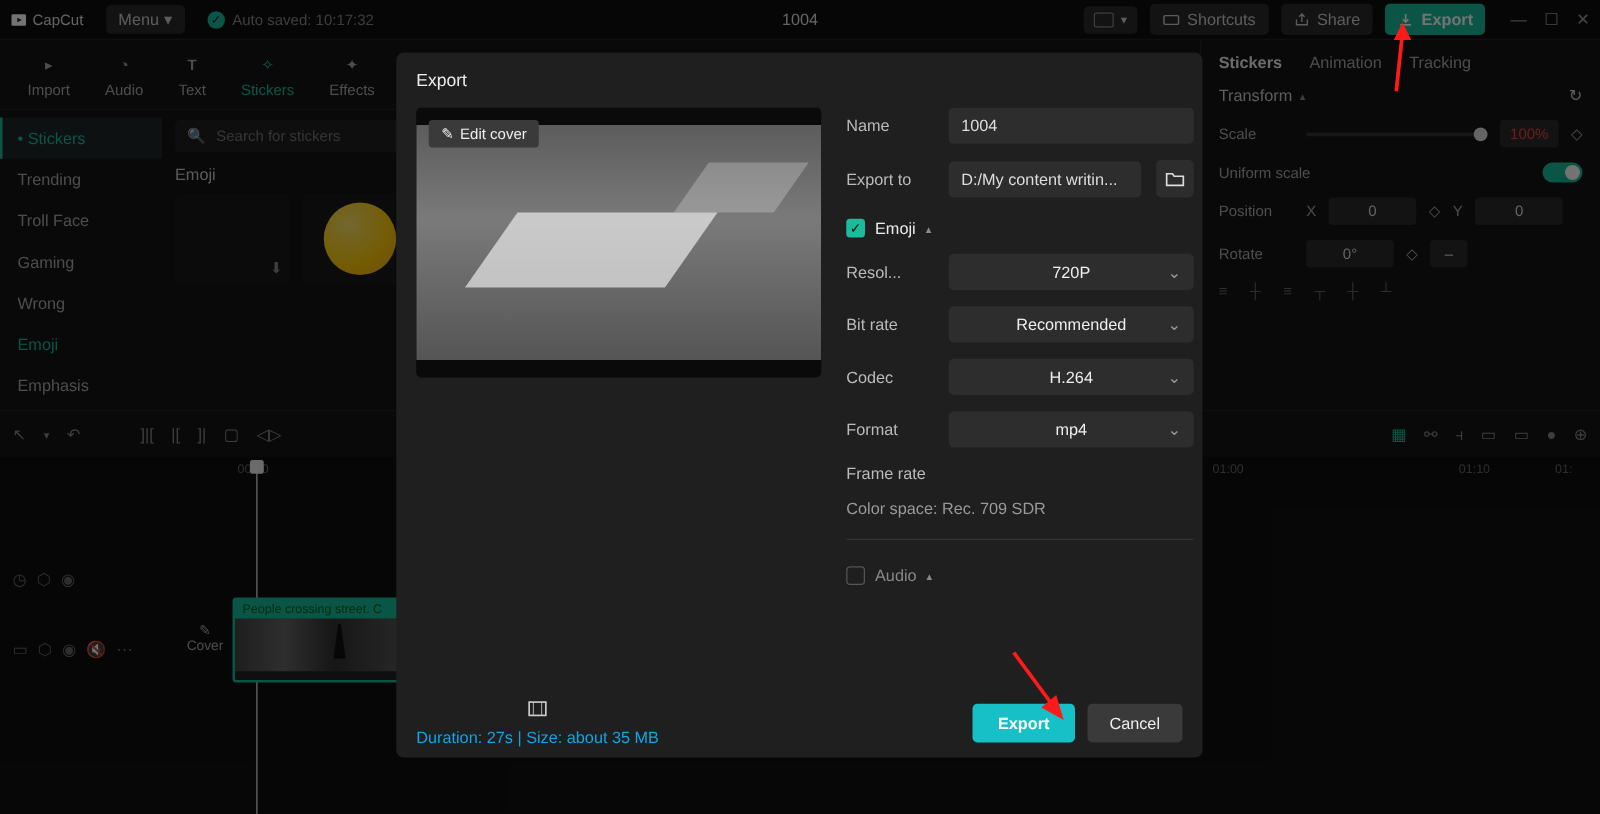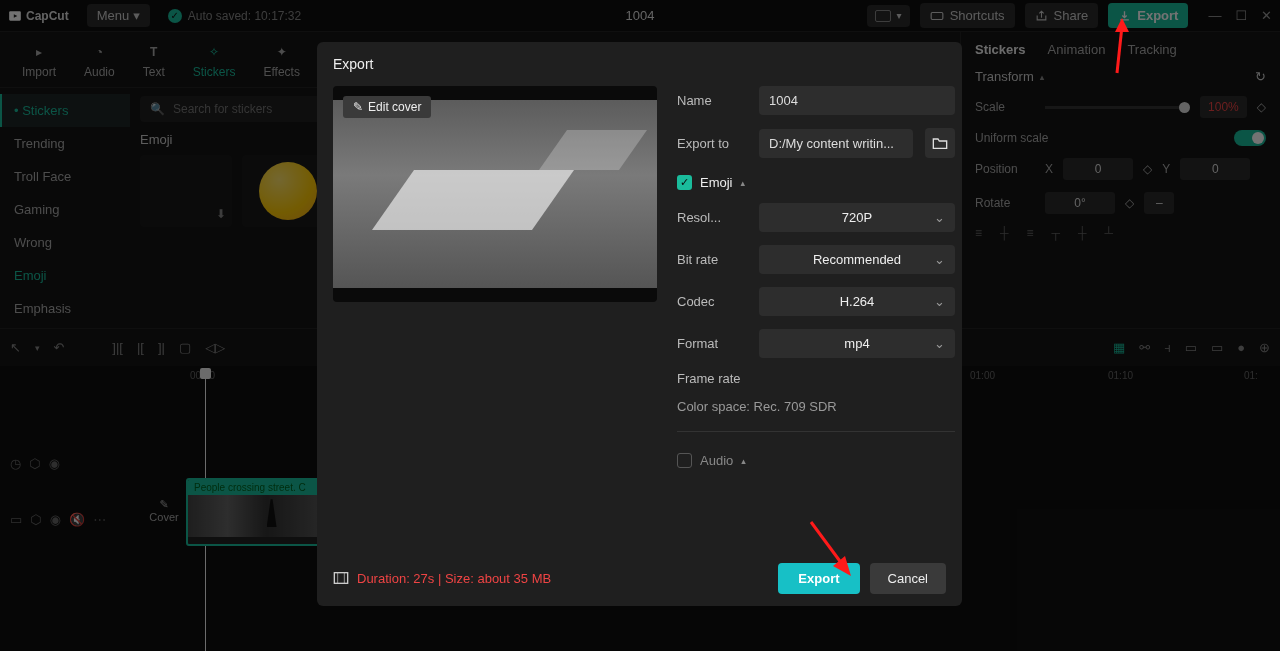--- a/index.html
+++ b/index.html
@@ -1,20 +1,20 @@
 <!DOCTYPE html>
 <html><head>
 <meta charset="utf-8">
 <style>
 * { box-sizing: border-box; margin: 0; padding: 0; font-family: -apple-system, "Segoe UI", sans-serif; }
 body { width: 1280px; height: 651px; background: #0a0a0a; color: #b8b8b8; font-size: 13px; overflow: hidden; position: relative; }
 
 
 .topbar { height: 32px; background: #0f0f0f; display: flex; align-items: center; padding: 0 8px; border-bottom: 1px solid #222; }
-.logo { display: flex; align-items: center; gap: 4px; font-weight: 700; color: #ddd; font-size: 12px; }
+.logo { display: flex; align-items: center; gap: 4px; font-weight: 400; color: #ddd; font-size: 12px; }
 .logo svg { width: 14px; height: 14px; }
 .menu-btn { margin-left: 18px; background: #2a2a2a; border-radius: 4px; padding: 4px 10px; color: #ccc; display: flex; align-items: center; gap: 4px; }
 .autosave { margin-left: 18px; display: flex; align-items: center; gap: 6px; color: #888; font-size: 12px; }
 .check-circle { width: 14px; height: 14px; border-radius: 50%; background: #1abc9c; display: inline-flex; align-items: center; justify-content: center; color: #0f0f0f; font-size: 10px; }
 .project-title { position: absolute; left: 50%; transform: translateX(-50%); color: #ddd; font-size: 13px; }
 .top-right { margin-left: auto; display: flex; align-items: center; gap: 10px; }
 .tbbtn { background: #2a2a2a; border-radius: 4px; padding: 5px 10px; color: #ccc; display: flex; align-items: center; gap: 6px; font-weight: 500; }
 .tbbtn.export { background: #1abc9c; color: #fff; font-weight: 600; }
 .win-controls { display: flex; gap: 14px; margin-left: 10px; color: #999; }
 .ratio-ico { border: 1.5px solid #888; width: 16px; height: 12px; border-radius: 2px; }
@@ -94,21 +94,21 @@
 .sect-head.dim-h { color: #888; }
 .chk { width: 15px; height: 15px; border-radius: 3px; background: #1abc9c; display: inline-flex; align-items: center; justify-content: center; color: #0a0a0a; font-size: 11px; }
 .chk-off { width: 15px; height: 15px; border-radius: 3px; border: 1.5px solid #555; }
 .tri { font-size: 9px; color: #888; }
 .select { flex: 1; background: #2d2d2d; border-radius: 4px; padding: 7px 10px; color: #eee; font-size: 13px; font-weight: 500; display: flex; align-items: center; justify-content: center; position: relative; }
 .select::after { content: '⌄'; position: absolute; right: 10px; color: #999; font-size: 13px; }
 .color-space { color: #999; font-size: 13px; }
 hr.sep { border: none; border-top: 1px solid #333; margin: 4px 0; }
 
 .modal-footer { height: 56px; display: flex; align-items: center; padding: 0 16px; }
-.duration { display: flex; align-items: center; gap: 8px; color: #ef4444; font-size: 13px; }
+.duration { display: flex; align-items: center; gap: 8px; color: #0ea5e9; font-size: 13px; flex-direction: column; }
 .footer-spacer { flex: 1; }
 .btn-export { background: #17c0c6; color: #fff; font-weight: 600; padding: 8px 20px; border-radius: 4px; font-size: 13px; }
 .btn-cancel { background: #3a3a3a; color: #eee; font-weight: 500; padding: 8px 18px; border-radius: 4px; font-size: 13px; margin-left: 10px; }
 
 
 .arrow { position: absolute; pointer-events: none; }
 .arrow-line { stroke: #ff1a1a; stroke-width: 3; fill: none; }
 .arrow-head { fill: #ff1a1a; }
 
 
@@ -289,21 +289,21 @@
   <span>▭</span>
   <span>▭</span>
   <span>●</span>
   <span style="margin-left:auto">⊕</span>
 </div>
 
 <div class="timeline">
   <div class="tl-ruler">
     <span class="tl-tick" style="left:190px">00:00</span>
     <span class="tl-tick" style="left:970px">01:00</span>
-    <span class="tl-tick" style="left:1108px">01:10</span>
+    <span class="tl-tick" style="left:1167px">01:10</span>
     <span class="tl-tick" style="left:1244px">01:</span>
   </div>
   <div class="playhead"></div>
   <div class="tl-controls">
     <span>◷</span>
     <span>⬡</span>
     <span>◉</span>
   </div>
   <div class="tl-controls2">
     <span>▭</span>

